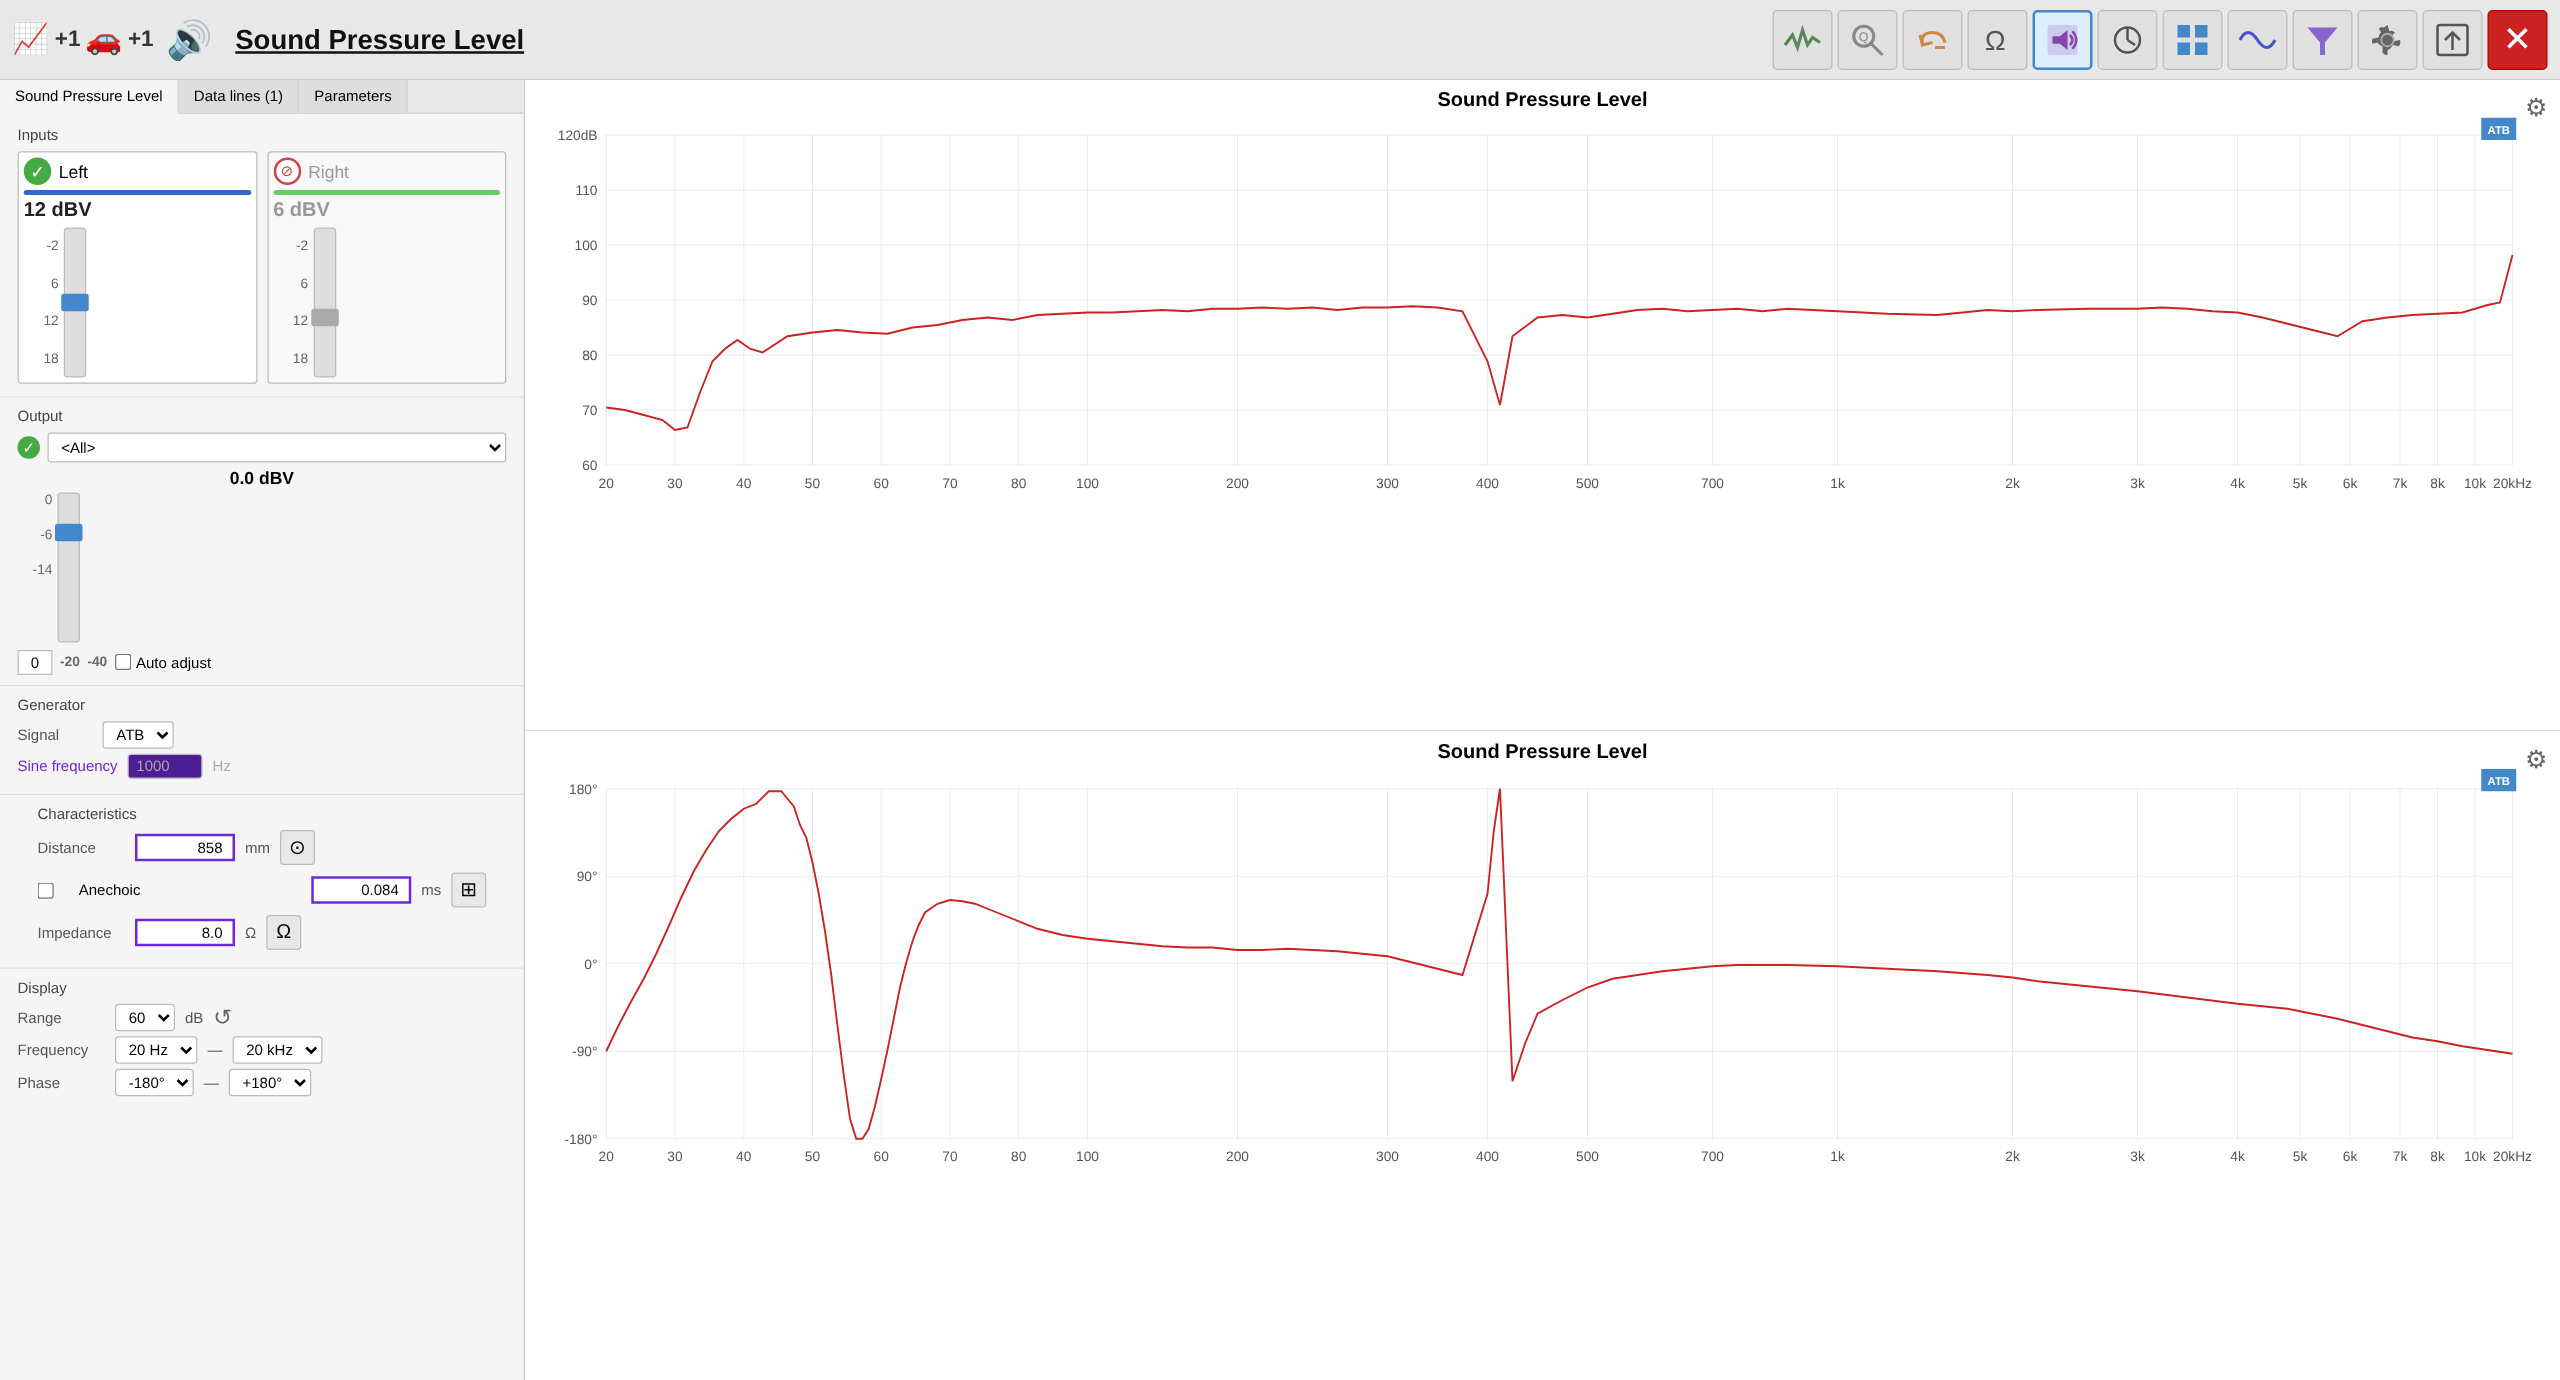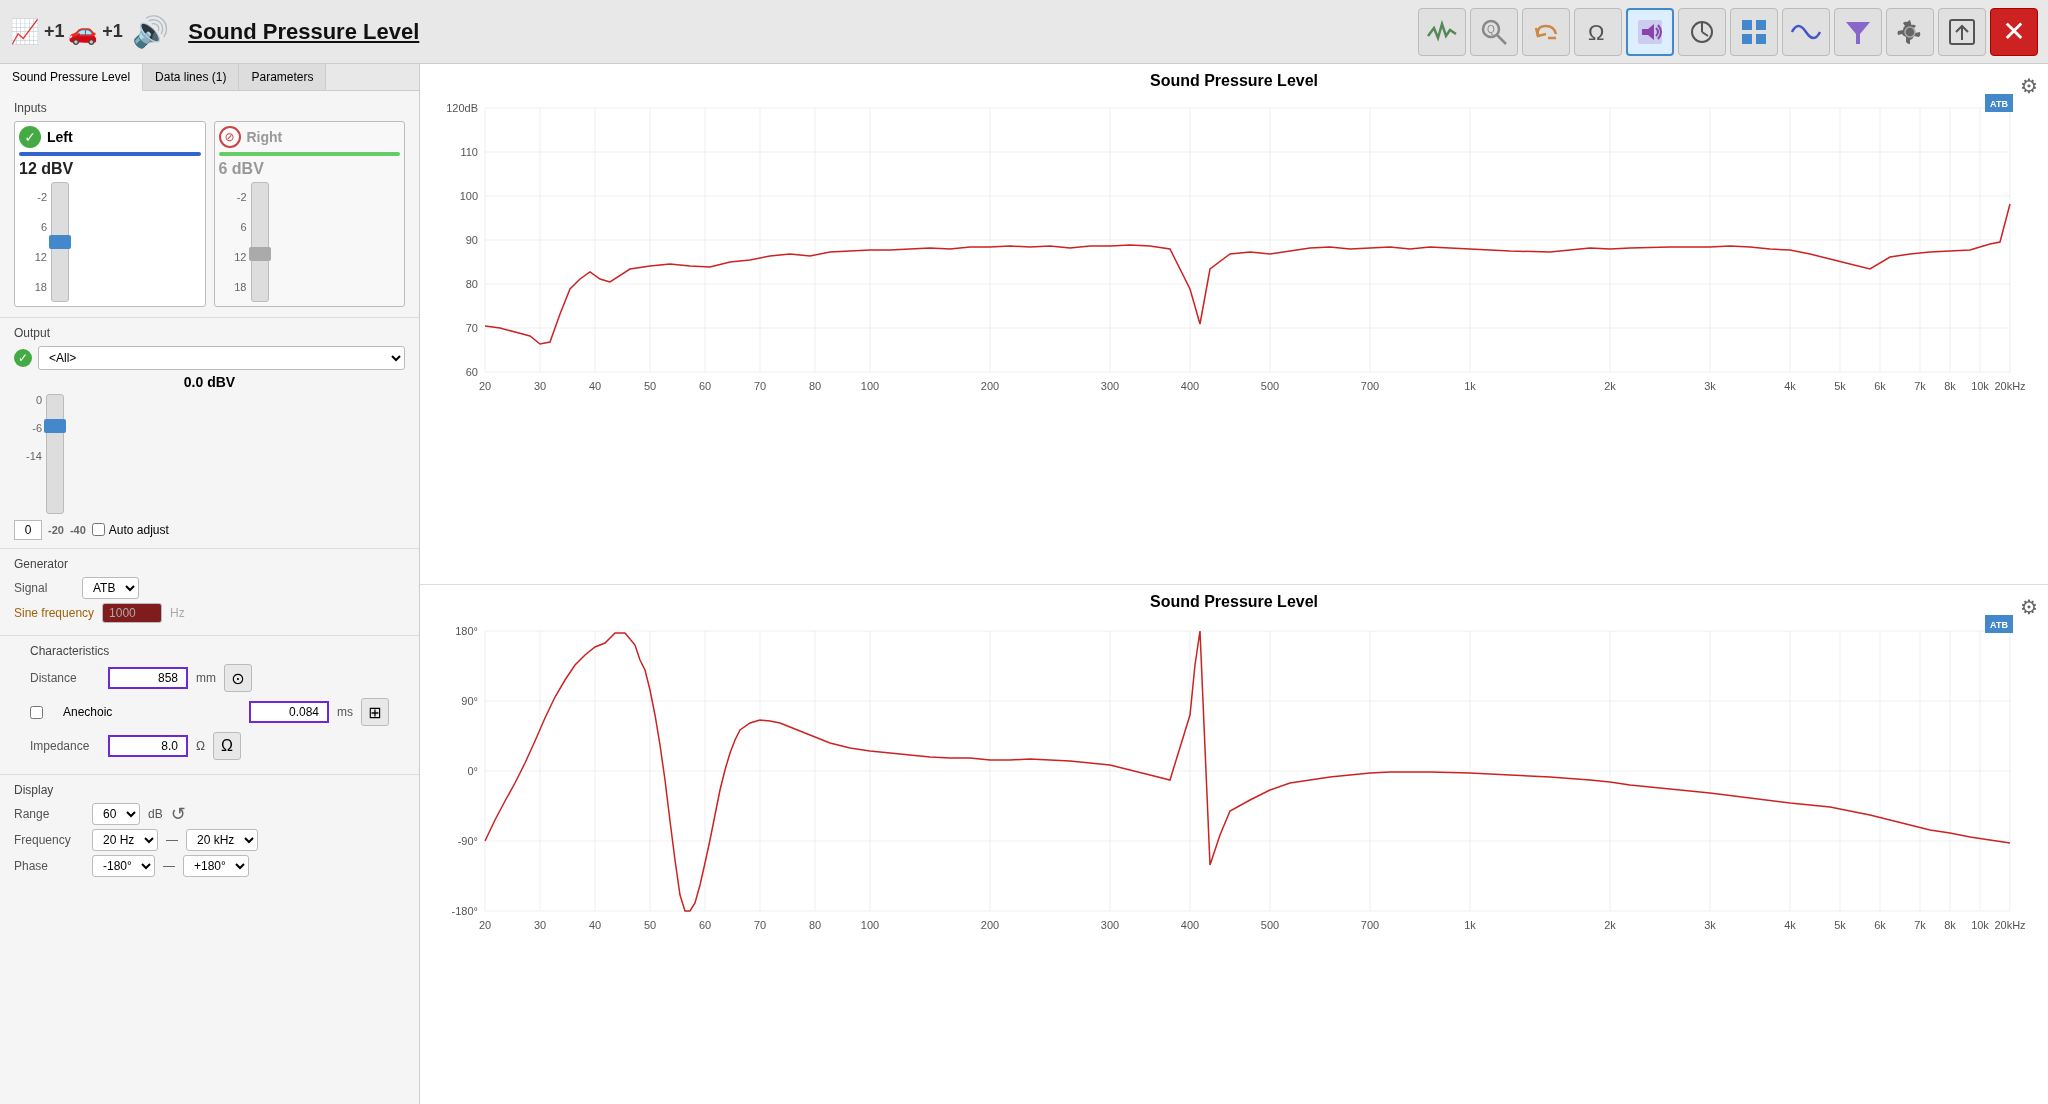--- a/index.html
+++ b/index.html
@@ -42,21 +42,21 @@
     .inputs-row { display: flex; gap: 8px; }
 
     .input-channel {
       flex: 1; border: 1px solid #bbb; border-radius: 3px; background: white; padding: 4px;
       min-width: 120px;
     }
     .channel-header { display: flex; align-items: center; gap: 6px; margin-bottom: 4px; }
     .channel-icon { width: 22px; height: 22px; border-radius: 50%; display: flex; align-items: center; justify-content: center; font-size: 14px; }
     .channel-icon.active { background: #44aa44; color: white; }
     .channel-icon.inactive { background: white; border: 2px solid #cc4444; color: #cc4444; font-size: 12px; }
-    .channel-name { font-size: 14px; font-weight: bold; }
+    .channel-name { font-size: 14px; font-weight: normal; }
     .channel-bar { height: 4px; border-radius: 2px; margin-bottom: 4px; }
     .channel-bar.blue { background: #3366cc; }
     .channel-bar.green { background: #66cc66; }
     .channel-value { font-size: 16px; font-weight: bold; color: #222; margin-bottom: 4px; }
     .channel-value.dimmed { color: #999; }
 
     .fader-area { display: flex; gap: 4px; margin-top: 4px; }
     .fader-labels { display: flex; flex-direction: column; justify-content: space-around; font-size: 11px; color: #666; text-align: right; min-width: 28px; }
     .fader-track { width: 18px; background: #ddd; border: 1px solid #bbb; border-radius: 3px; position: relative; height: 120px; }
     .fader-thumb { width: 22px; height: 14px; background: #4488cc; border-radius: 2px; position: absolute; left: -3px; top: 50%; transform: translateY(-50%); cursor: pointer; }
@@ -76,21 +76,21 @@
     .adjust-row { display: flex; align-items: center; gap: 6px; margin-top: 6px; }
     .adjust-box { border: 1px solid #bbb; background: white; padding: 2px 6px; font-size: 12px; min-width: 28px; text-align: center; }
     .adjust-num { color: #666; font-size: 11px; font-weight: bold; }
     .auto-check { display: flex; align-items: flex-start; gap: 4px; font-size: 12px; }
 
     
     .gen-section { padding: 8px 14px; border-top: 1px solid #ddd; }
     .gen-row { display: flex; align-items: center; gap: 8px; margin-bottom: 4px; }
     .gen-label { color: #555; font-size: 12px; min-width: 60px; }
     .gen-select { padding: 2px 6px; border: 1px solid #bbb; border-radius: 3px; font-size: 12px; background: white; }
-    .gen-input { padding: 2px 6px; border: 1px solid #bbb; border-radius: 3px; font-size: 12px; width: 60px; background: #7f1d1d; }
+    .gen-input { padding: 2px 6px; border: 1px solid #bbb; border-radius: 3px; font-size: 12px; width: 60px; background: #4c1d95; }
     .gen-unit { font-size: 12px; color: #555; }
 
     .char-section { padding: 8px 30px; border-top: 1px solid #ddd; }
     .char-row { display: flex; align-items: center; gap: 8px; margin-bottom: 6px; }
     .char-label { min-width: 70px; font-size: 12px; color: #555; }
     .char-value-box { border: 2px solid #6d28d9; background: white; padding: 2px 8px; font-size: 12px; min-width: 80px; text-align: right; }
     .char-unit { font-size: 12px; color: #555; }
     .char-icon-btn { width: 28px; height: 28px; border: 1px solid #bbb; background: #e8e8e8; border-radius: 3px; display: flex; align-items: center; justify-content: center; cursor: pointer; font-size: 16px; }
     .char-checkbox { display: flex; align-items: center; gap: 20px; font-size: 12px; }
 
@@ -309,21 +309,21 @@
 
     <div class="gen-section">
       <div class="section-label">Generator</div>
       <div class="gen-row">
         <span class="gen-label">Signal</span>
         <select class="gen-select">
           <option>ATB</option>
         </select>
       </div>
       <div class="gen-row">
-        <span class="gen-label" style="color:#a16207;">Sine frequency</span>
+        <span class="gen-label" style="color:#6d28d9;">Sine frequency</span>
         <input class="gen-input" value="1000" style="color: rgb(170, 170, 170);">
         <span class="gen-unit" style="color:#aaa;">Hz</span>
       </div>
     </div>
 
     <div class="char-section">
       <div class="section-label">Characteristics</div>
       <div class="char-row">
         <span class="char-label">Distance</span>
         <div class="char-value-box">858</div>

